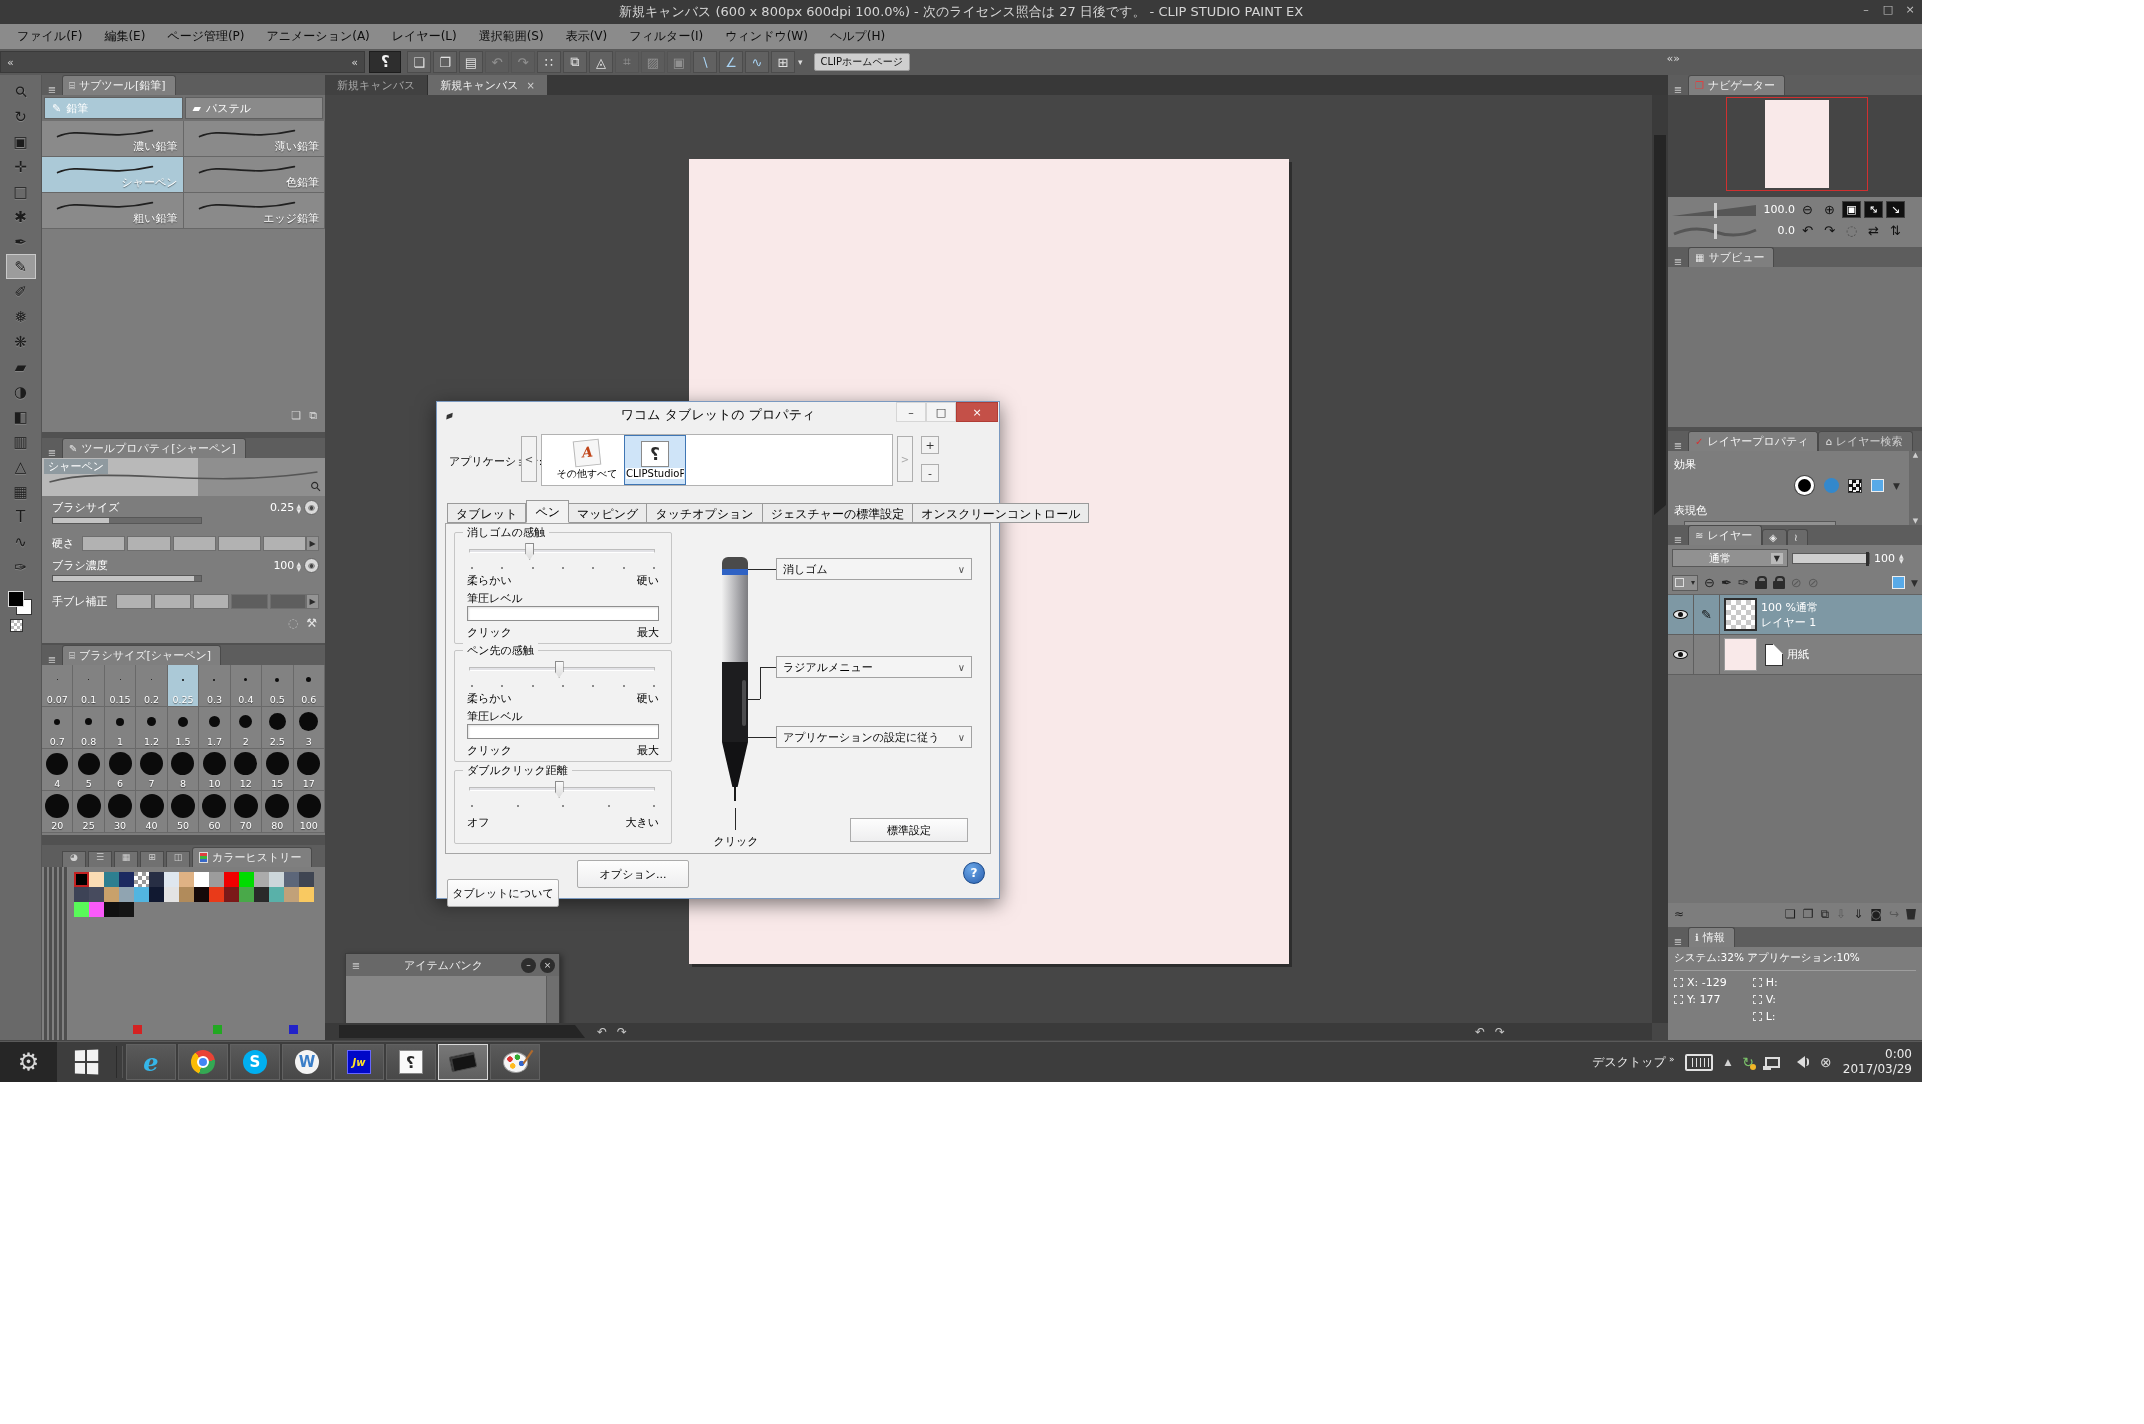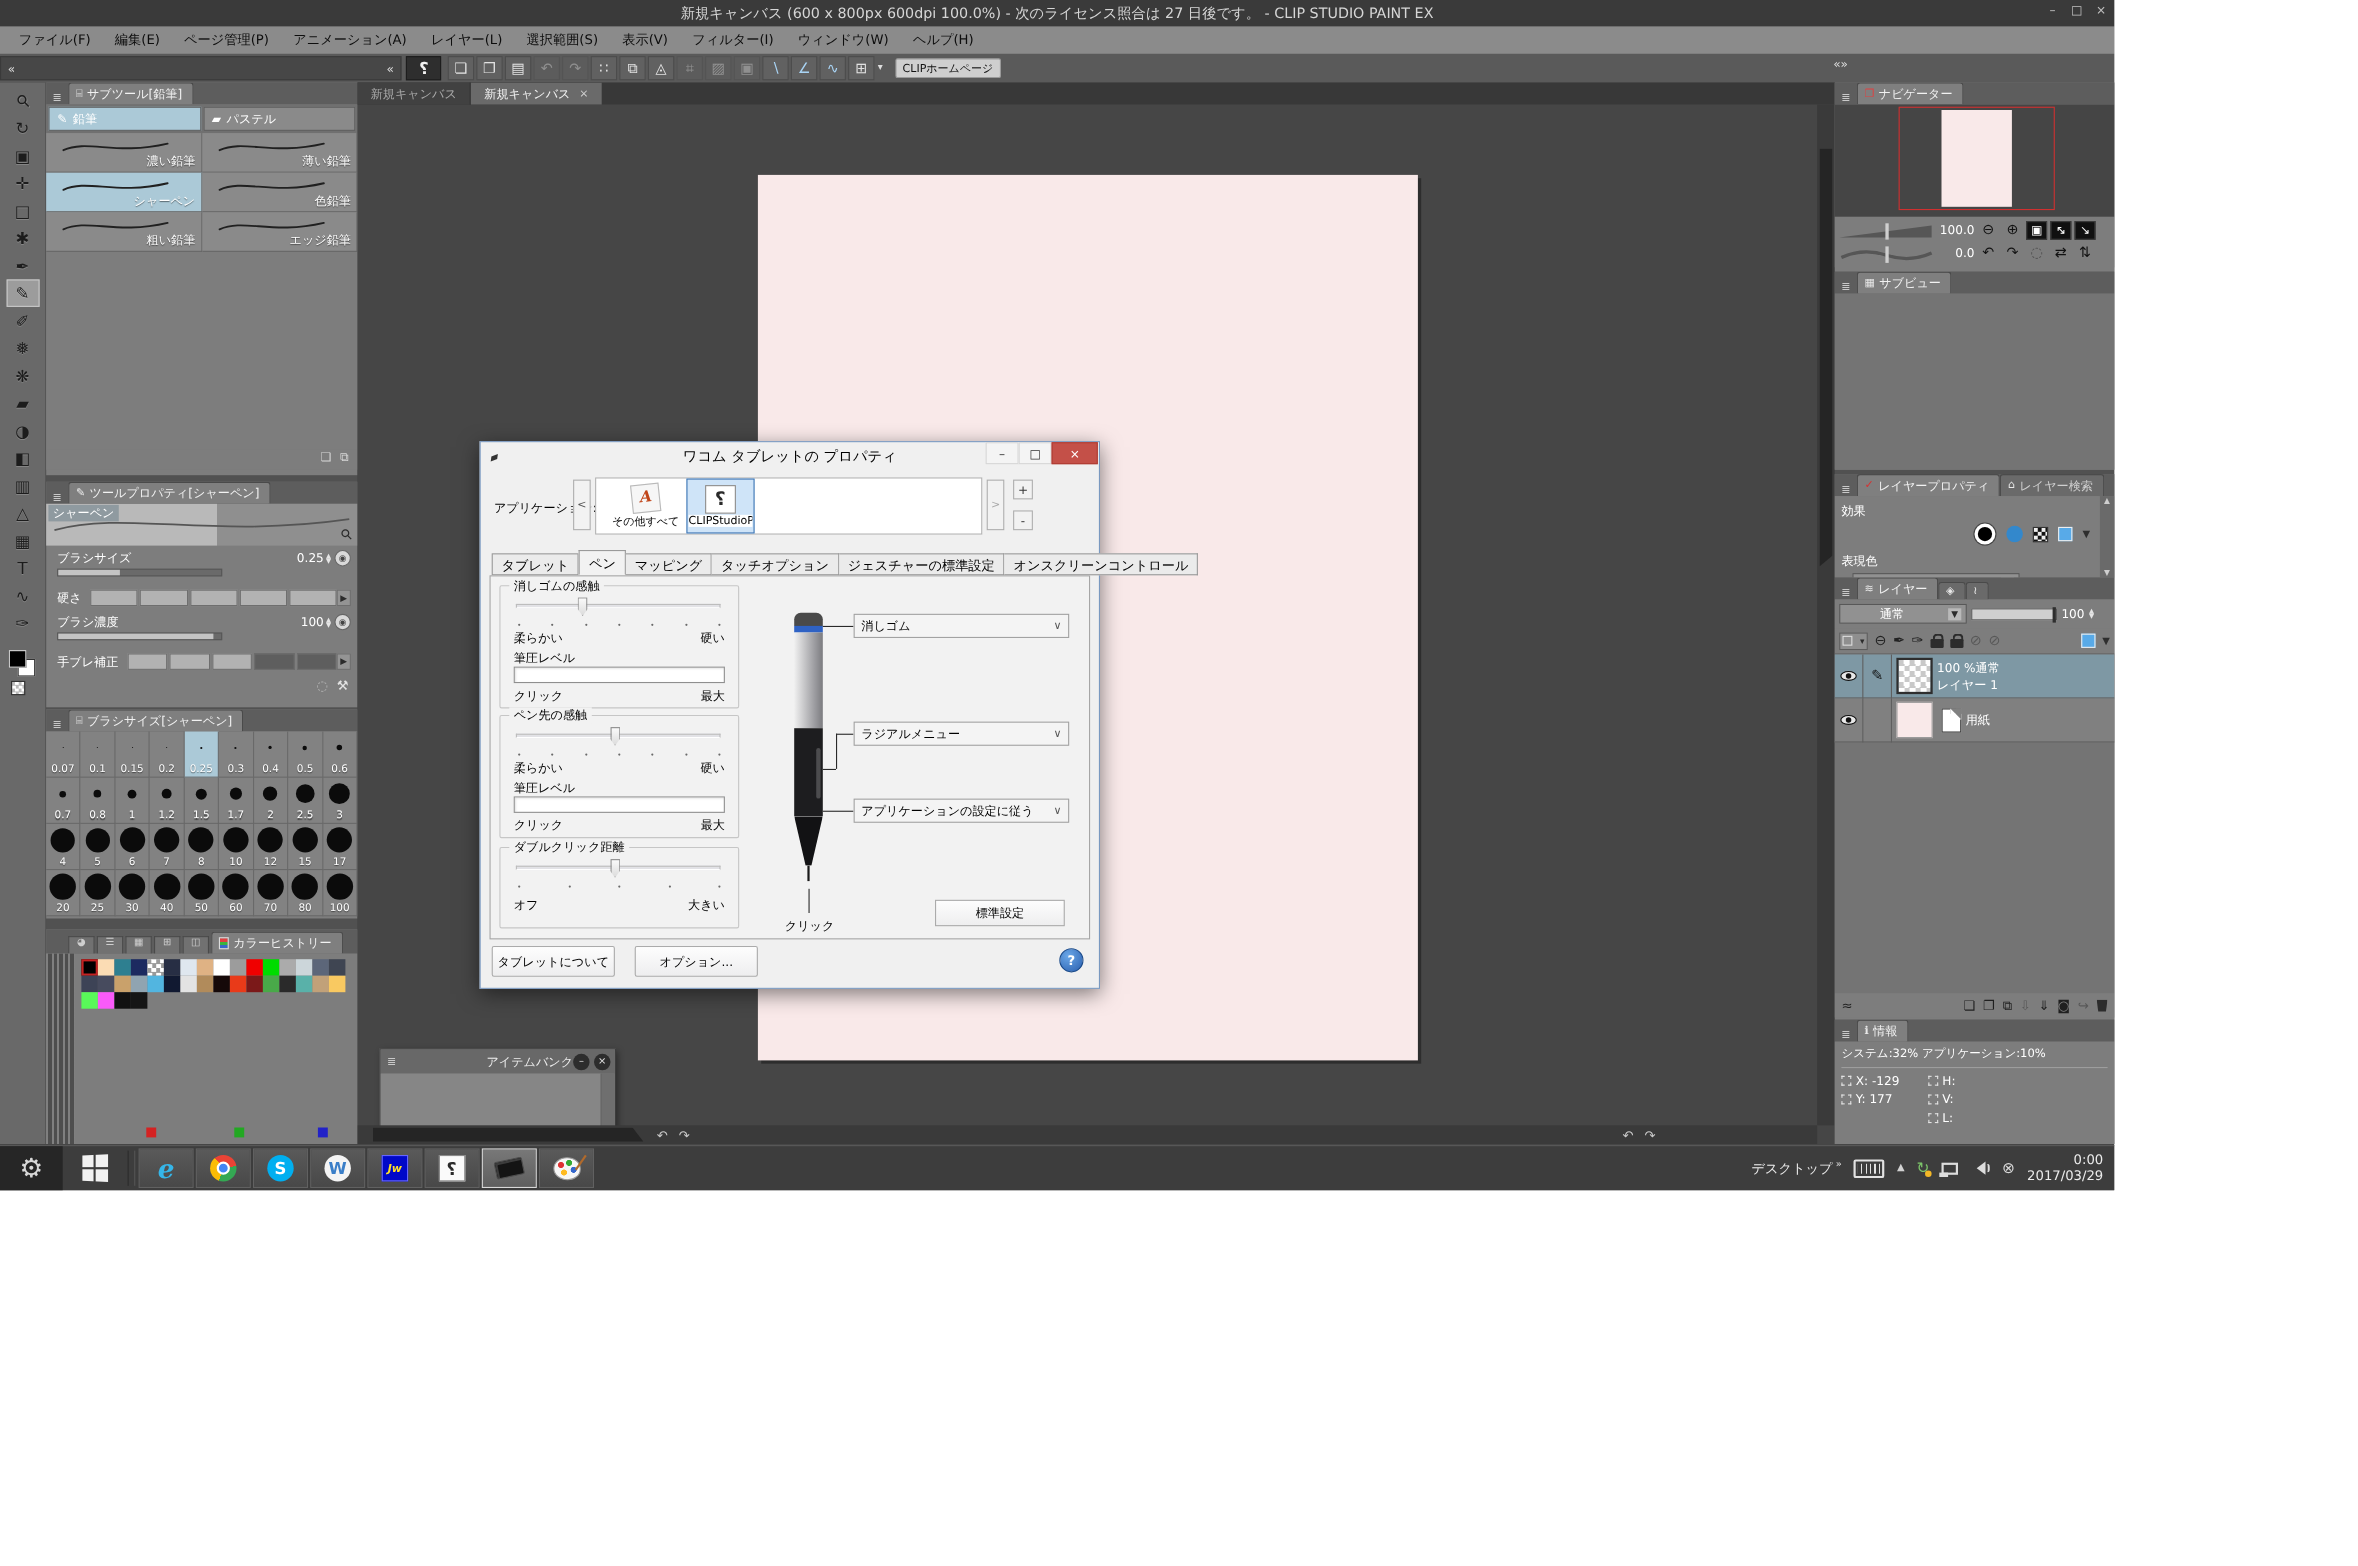--- a/index.html
+++ b/index.html
@@ -99,21 +99,21 @@
   .doctab .x{font-size:10px;color:#d0d0d0;}
   .paper{position:absolute;left:364px;top:84px;width:600px;height:805px;background:#f9e9e9;box-shadow:3px 3px 0 rgba(0,0,0,.35);}
   .hscroll{position:absolute;left:0;right:16px;bottom:0;height:17px;background:#3a3a3a;}
   .hthumb{position:absolute;left:14px;top:2px;height:13px;width:246px;background:#252525;clip-path:polygon(0 0,calc(100% - 10px) 0,100% 100%,0 100%);}
   .vscroll{position:absolute;right:0;top:20px;bottom:17px;width:16px;background:#3a3a3a;}
   .vthumb{position:absolute;left:2px;top:40px;width:12px;height:380px;background:#252525;clip-path:polygon(0 0,100% 0,100% calc(100% - 10px),0 100%);}
   .rot-icons{position:absolute;bottom:1px;display:flex;gap:10px;color:#c9c9c9;font-size:12px;}
   
   .itembank{position:absolute;left:20px;top:878px;width:215px;height:87px;background:#7e7e7e;border:1px solid #3c3c3c;box-shadow:2px 2px 6px rgba(0,0,0,.4);}
   .ib-head{height:22px;background:#686868;display:flex;align-items:center;color:#eee;font-size:11px;}
-  .ib-title{flex:1;text-align:right;}
+  .ib-title{flex:1;text-align:center;}
   .ib-btn{width:15px;height:15px;border-radius:50%;background:#2d2d2d;color:#ddd;font-size:9px;display:flex;align-items:center;justify-content:center;margin-right:4px;}
   .ib-body{position:absolute;left:0;top:22px;right:12px;bottom:0;background:#868686;border-right:1px solid #5a5a5a;}
   .ib-scroll{position:absolute;right:0;top:22px;bottom:0;width:12px;background:#6f6f6f;}
   
   .nav-preview{position:relative;height:102px;background:#454545;}
   .nav-red{position:absolute;left:58px;top:2px;width:142px;height:94px;border:1px solid #d03030;}
   .nav-paper{position:absolute;left:38px;top:2px;width:64px;height:88px;background:#f9e9e9;}
   .nav-ctrl{height:46px;background:#7d7d7d;padding:2px 4px;}
   .nav-row{display:flex;align-items:center;height:21px;gap:3px;}
   .nav-val{width:34px;text-align:right;font-size:11px;color:#fff;}
@@ -1079,21 +1079,21 @@
             <span>ラジアルメニュー</span>
             <span class="arr">∨</span>
           </div>
       <div class="dcombo" style="top:202px;">
             <span>アプリケーションの設定に従う</span>
             <span class="arr">∨</span>
           </div>
       <div class="defbtn">標準設定</div>
     </div>
     <div class="dbottom">
-      <span class="push" style="left:10px;width:112px;">タブレットについて</span>
+      <span class="push" style="left:10px;width:112px;margin-top:19px;">タブレットについて</span>
       <span class="push" style="left:140px;width:112px;">オプション...</span>
       <span class="helpbtn">?</span>
     </div>
   </div>
 
   <div class="taskbar">
     <div class="tk-start">
           <span>⚙</span>
         </div>
     <div class="tk-win">

